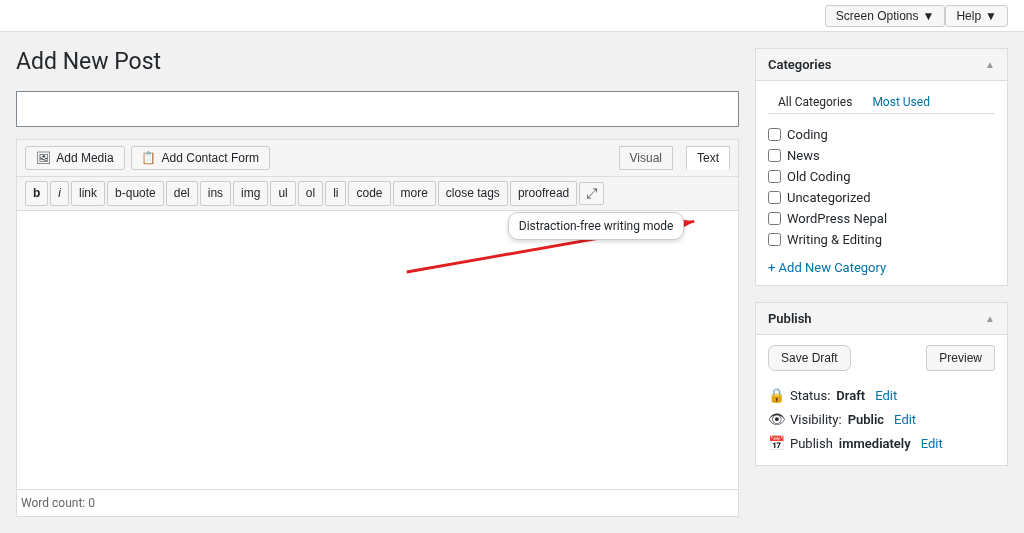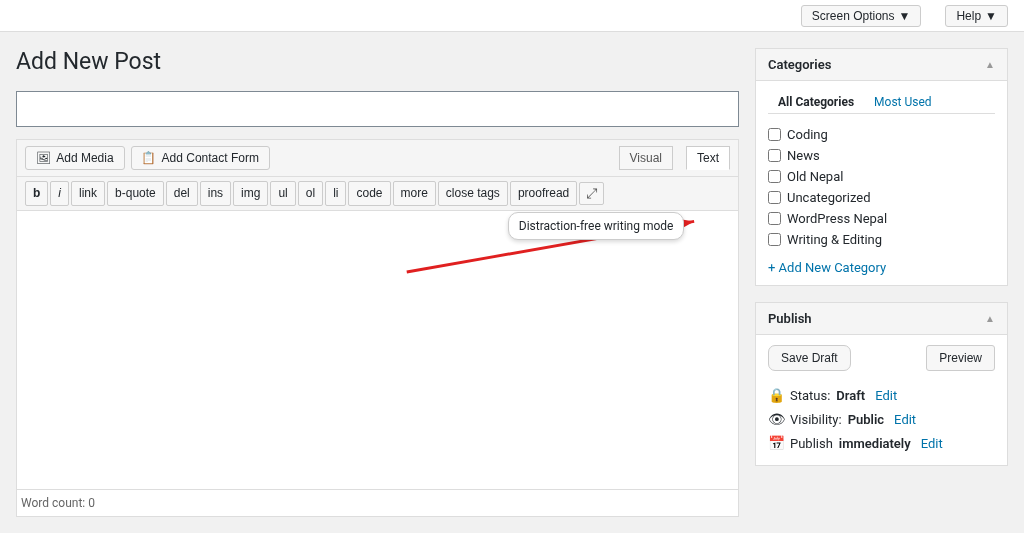--- a/index.html
+++ b/index.html
@@ -11,21 +11,21 @@
     }
 
     .top-bar {
       background: #fff;
       border-bottom: 1px solid #ddd;
       padding: 0 16px;
       height: 32px;
       display: flex;
       align-items: center;
       justify-content: flex-end;
-      gap: 24px;
+      gap: 0;
     }
 
     .top-bar-btn {
       background: #f7f7f7;
       border: 1px solid #ccc;
       border-radius: 3px;
       padding: 3px 10px;
       font-size: 12px;
       cursor: pointer;
       display: flex;
@@ -245,21 +245,21 @@
       font-size: 12px;
       cursor: pointer;
       color: #0073aa;
       border: none;
       background: none;
       text-decoration: none;
     }
 
     .cat-tab.active-text {
       color: #23282d;
-      font-weight: bold;
+      font-weight: normal;
       text-decoration: none;
       cursor: default;
     }
 
     .category-list {
       list-style: none;
       padding: 0;
       margin: 0 0 10px 0;
     }
 
@@ -437,21 +437,21 @@
           <li>
             <input type="checkbox" style="">
             <span>Coding</span>
           </li>
           <li>
             <input type="checkbox" style="">
             <span>News</span>
           </li>
           <li>
             <input type="checkbox" style="">
-            <span>Old Nepal</span>
+            <span>Old Coding</span>
           </li>
           <li>
             <input type="checkbox" style="">
             <span>Uncategorized</span>
           </li>
           <li>
             <input type="checkbox" style="">
             <span>WordPress Nepal</span>
           </li>
           <li>

